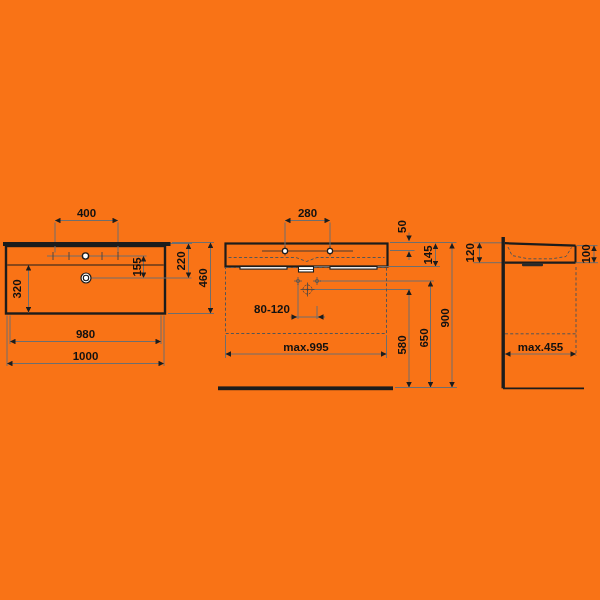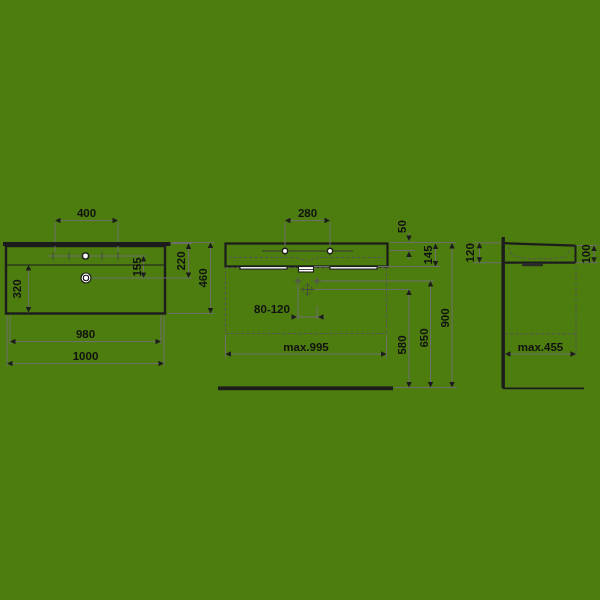--- a/index.html
+++ b/index.html
@@ -1,16 +1,16 @@
 <!DOCTYPE html>
 <html><head>
 <meta charset="utf-8">
 <style>
   html,body{margin:0;padding:0;background:#ffffff;}
-  .stage{position:relative;width:600px;height:600px;background:#4d7c0f;overflow:hidden;
+  .stage{position:relative;width:600px;height:600px;background:#f97316;overflow:hidden;
          font-family:"Liberation Sans", sans-serif;}
   svg{position:absolute;left:0;top:0;}
   text{font-family:"Liberation Sans", sans-serif;font-weight:700;font-size:11.5px;fill:#111;}
   .obj{stroke:#1c1c1c;fill:none;}
   .dim{stroke:#6e6e6e;stroke-width:1;fill:none;}
   .dsh{stroke:#555;stroke-width:1;fill:none;stroke-dasharray:3 2.2;}
 </style>
 </head>
 <body>
 

